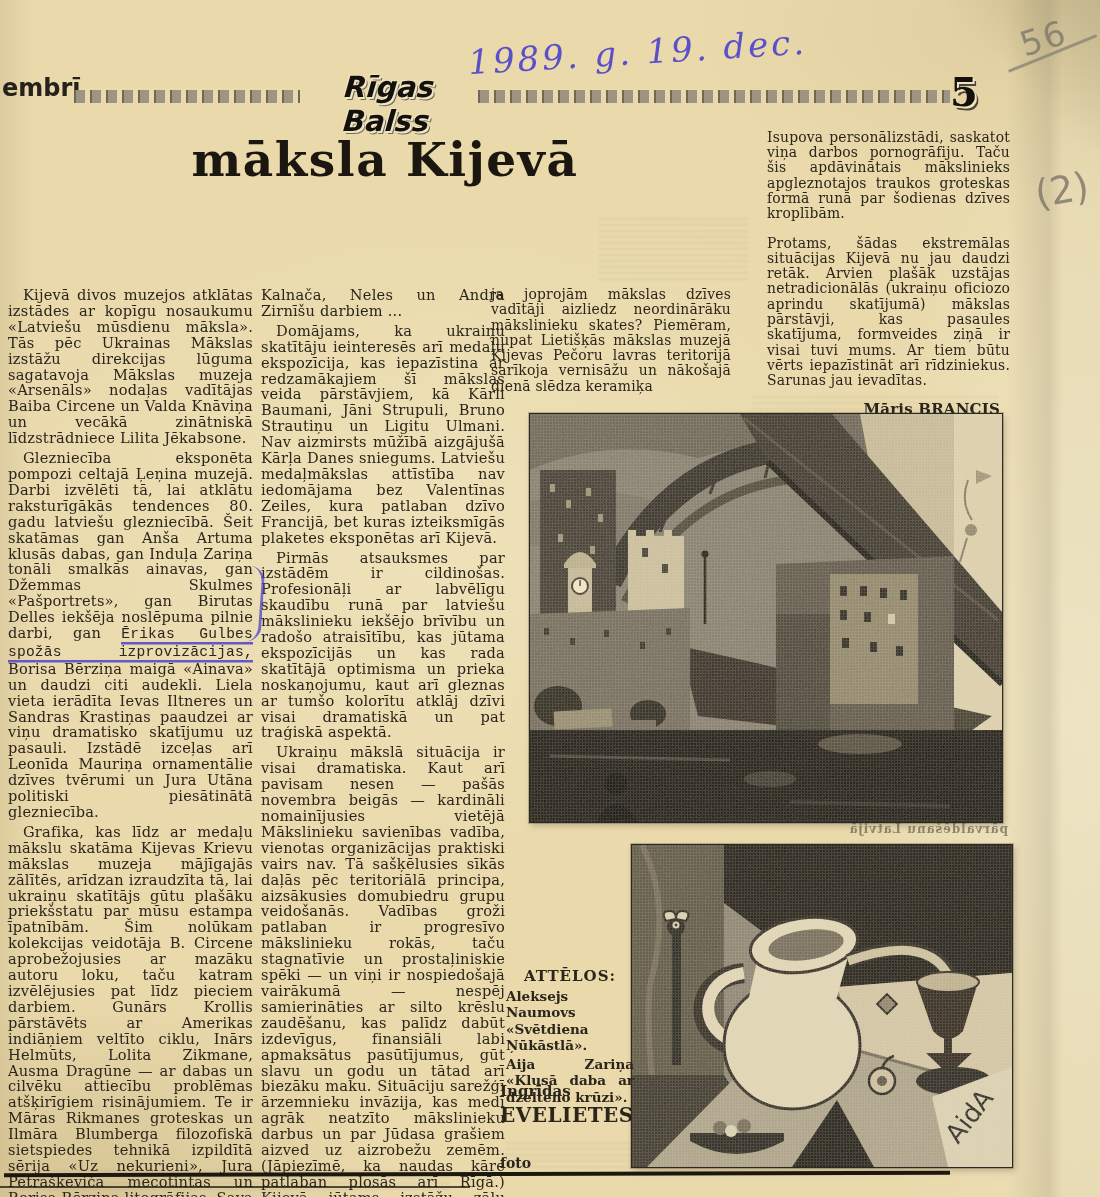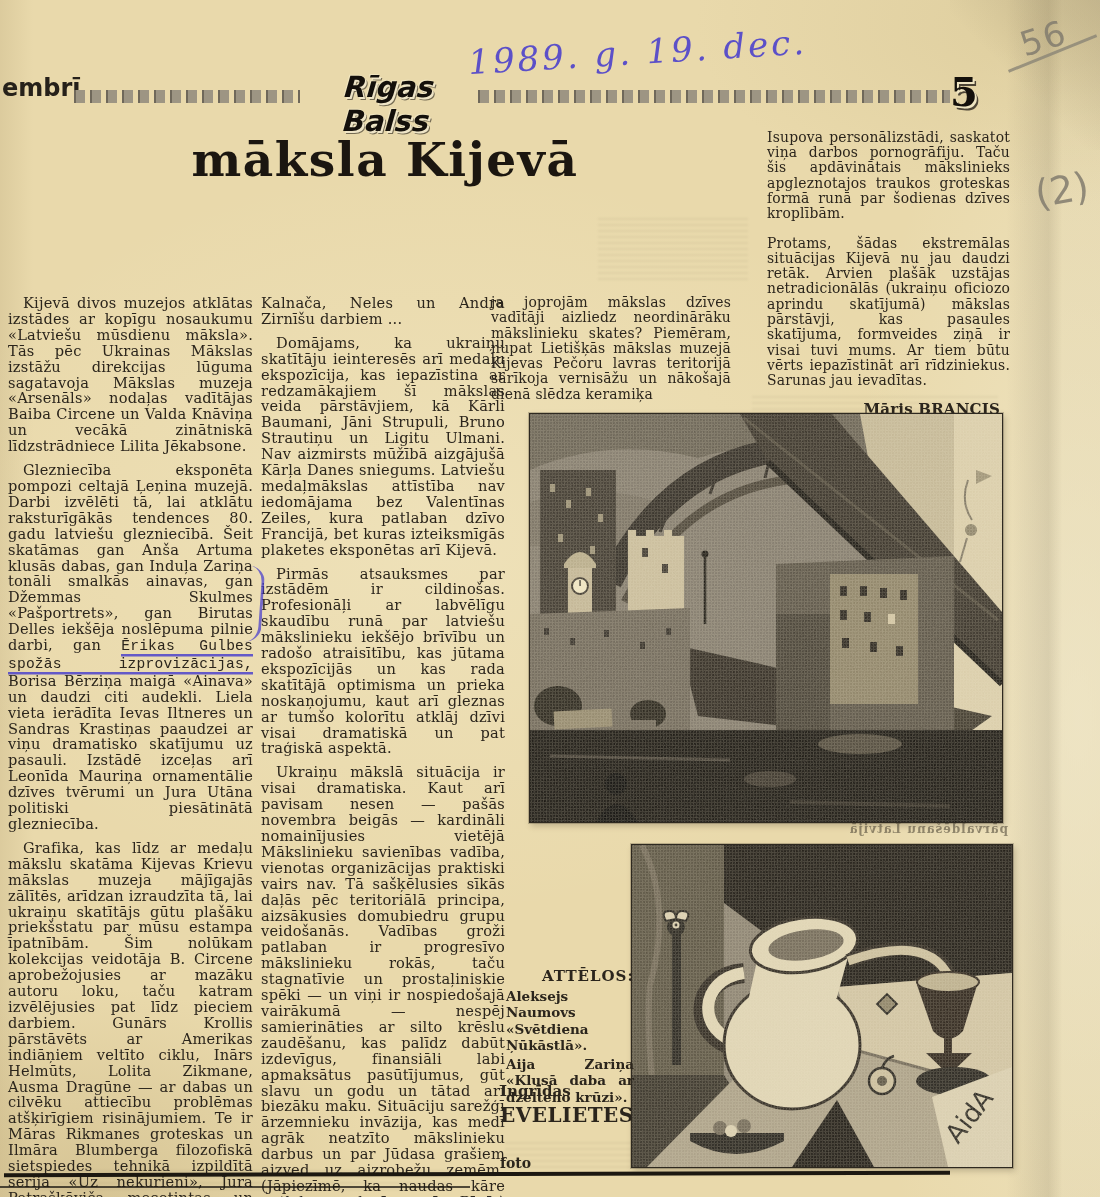--- a/index.html
+++ b/index.html
@@ -33,21 +33,21 @@
   .pencil{position:absolute;font-family:"DejaVu Sans",sans-serif;color:#827c6e;opacity:.85;}
   .pencil-56{left:1020px;top:18px;font-size:34px;transform:rotate(-18deg);letter-spacing:2px;}
   .pencil-strike{position:absolute;left:1005px;top:52px;width:95px;height:2.5px;
     background:#8a8476;transform:rotate(-22deg);opacity:.8;}
   .pencil-2{left:1035px;top:168px;font-size:38px;transform:rotate(-10deg);}
   
   .headline{position:absolute;left:90px;top:122px;width:590px;text-align:center;
     font-weight:bold;font-size:47px;line-height:1.6;color:#1b1610;letter-spacing:1.5px;}
   
   .col{position:absolute;text-align:justify;letter-spacing:.2px;}
-  .col .para{margin:8px 0 4px 0;text-indent:15px;}
+  .col .para{margin:0 0 4px 0;text-indent:15px;}
   .cont .para:first-child{text-indent:0;}
   .col1,.col2{font-size:14.6px;line-height:15.9px;}
   .col3,.col4wrap{font-size:13.9px;line-height:15.3px;}
   .col1{left:8px;top:287px;width:245px;}
   .col2{left:261px;top:287px;width:244px;}
   .col3{left:491px;top:287px;width:240px;}
   .col4wrap{position:absolute;left:755px;top:116px;width:243px;text-align:justify;letter-spacing:.2px;margin-left:12px;}
   .byline{margin-top:7px;text-align:right;padding-right:10px;font-weight:bold;font-size:15px;}
   .pen-underline{box-shadow:0 2.5px 0 rgba(66,56,205,.8);font-family:Liberation Mono, monospace;}
   .pen-bracket{position:absolute;left:245px;top:566px;width:15px;height:76px;
@@ -60,21 +60,21 @@
     background-image:radial-gradient(rgba(236,227,197,.13) 1px, transparent 1.4px);
     background-size:3px 3px;}
   .photo1{left:529px;top:413px;}
   .photo2{left:631px;top:844px;}
   figure{margin:0;}
   .bleed-mirror{position:absolute;left:838px;top:822px;width:170px;font-size:12px;
     color:rgba(70,62,48,.55);transform:scaleX(-1);font-weight:bold;letter-spacing:1px;}
   
   .caption-block{position:absolute;left:506px;top:968px;width:128px;
     font-weight:bold;font-size:13.5px;line-height:16.5px;text-align:justify;}
-  .cap-head{text-align:right;font-size:15px;letter-spacing:1px;margin-bottom:3px;}
+  .cap-head{text-align:center;font-size:15px;letter-spacing:1px;margin-bottom:3px;}
   .caption-block p{margin:0 0 2px 0;}
   .credit{position:absolute;left:500px;top:1082px;width:134px;text-align:left;
     font-weight:bold;line-height:1.3;}
   .credit-name{font-size:15px;padding-right:14px;}
   .credit-surname{font-size:20px;letter-spacing:.5px;}
   .credit-foto{font-size:14px;padding-right:4px;margin-top:26px;}
   
   .rule{position:absolute;background:#1c1811;}
   .rule-main{left:4px;top:1172px;width:946px;height:3.5px;transform:rotate(-.15deg);}
   .rule-left{left:0;top:1186px;width:470px;height:2px;opacity:.75;}

